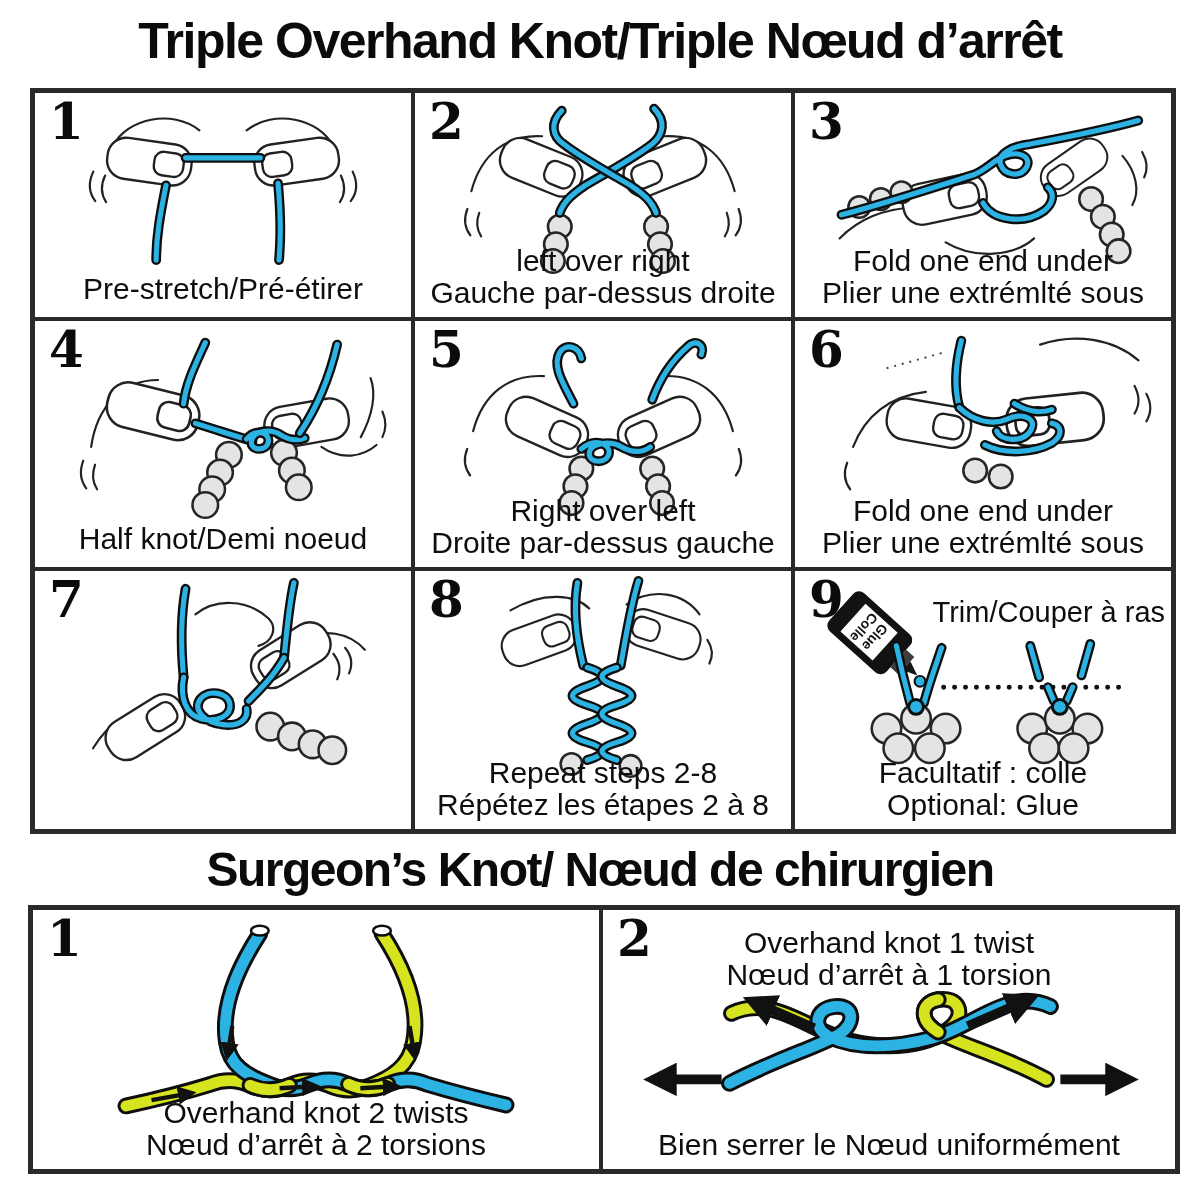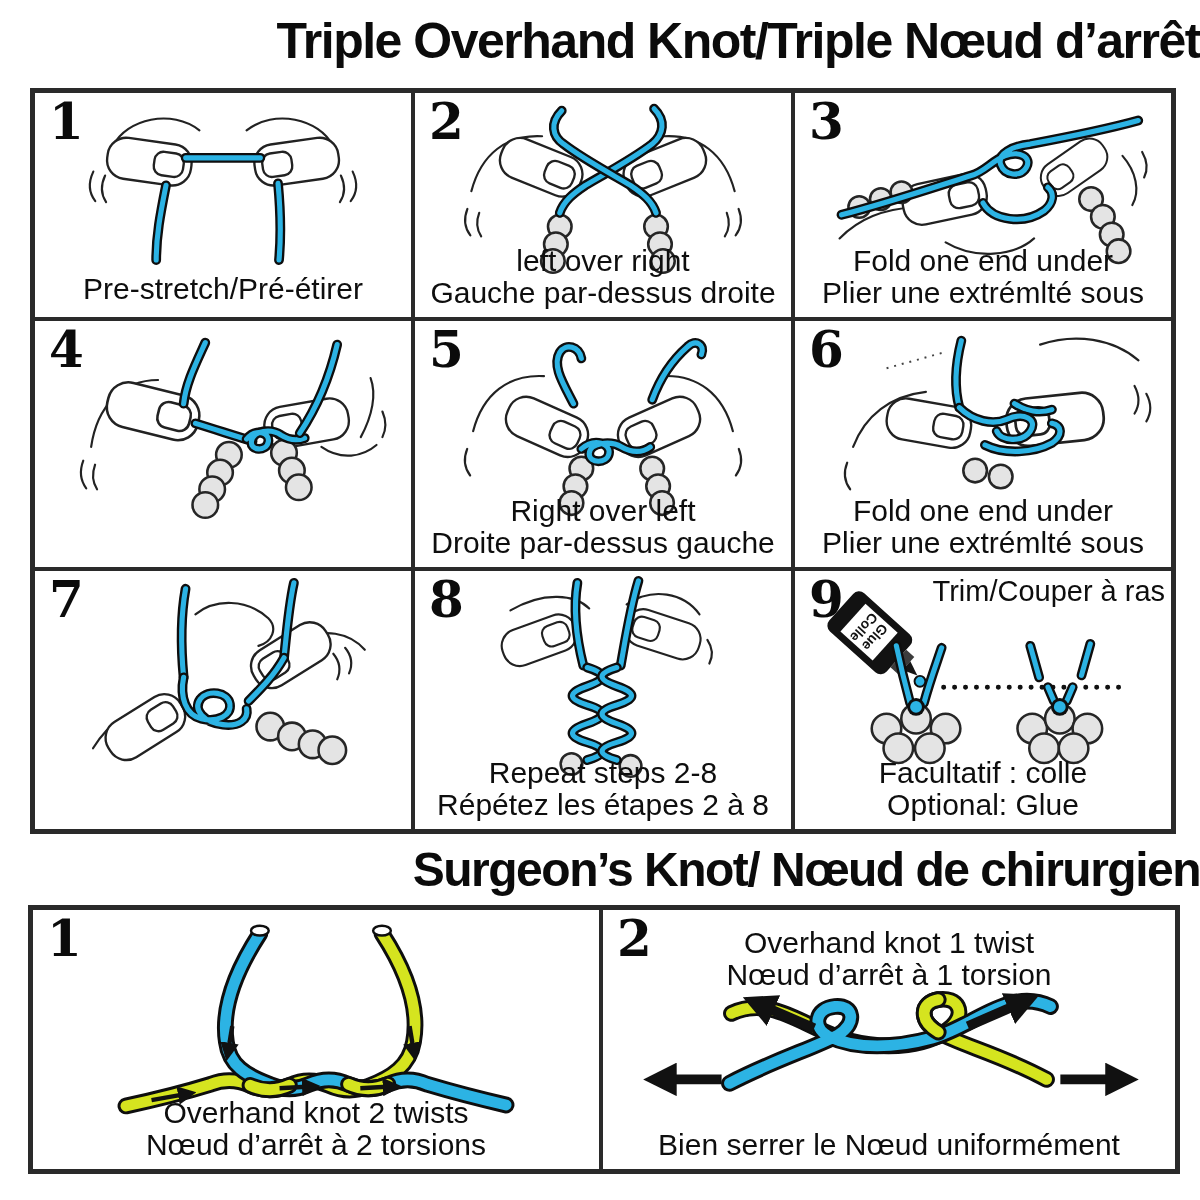--- a/index.html
+++ b/index.html
@@ -1,34 +1,34 @@
 <!DOCTYPE html>
 <html style="--cord-blue: #2CB3E4; --cord-yellow: #D5E41F; --ink: #111111;"><head>
 <meta charset="utf-8">
 <style>
   html,body{margin:0;padding:0;background:#fff;}
   .page{position:relative;width:1200px;height:1200px;background:#fff;overflow:hidden;
         font-family:"Liberation Sans",sans-serif;color:#111;}
-  .title{position:absolute;left:0;width:100%;text-align:right;font-weight:bold;
+  .title{position:absolute;left:0;width:100%;text-align:center;font-weight:bold;
          letter-spacing:-1.5px;color:#0b0b0b;}
   .title1{top:12px;font-size:50px;}
   .title2{top:842px;font-size:48px;}
   .grid9{position:absolute;left:30px;top:88px;width:1140px;height:740px;
          display:grid;grid-template-columns:repeat(3,1fr);grid-template-rows:228px 250px 262px;
          border:3px solid #2a2a2a;box-sizing:content-box;}
   .grid2{position:absolute;left:28px;top:905px;width:1146px;height:263px;
          display:grid;grid-template-columns:570px 576px;border:3px solid #2a2a2a;}
   .cell{position:relative;border:2px solid #2a2a2a;overflow:hidden;background:#fff;}
   .cell svg{position:absolute;left:0;top:0;width:100%;height:100%;}
   .num{position:absolute;top:4px;left:14px;font-family:"DejaVu Serif",serif;
        font-weight:bold;font-size:50px;line-height:1;color:#0b0b0b;z-index:3;}
   .caption{position:absolute;left:0;right:0;bottom:8px;text-align:center;
            font-size:30px;line-height:1.07;color:#0e0e0e;z-index:3;}
   .caption.pad{bottom:12px;}
-  .trim-label{position:absolute;top:4px;left:36%;right:1%;text-align:center;
+  .trim-label{position:absolute;top:25px;left:36%;right:1%;text-align:center;
               font-size:29px;color:#0e0e0e;z-index:3;}
   
   .hand{fill:#fff;stroke:#222;stroke-width:2.4;stroke-linejoin:round;}
   .sk{fill:none;stroke:#222;stroke-width:2.2;stroke-linecap:round;}
   .bead{fill:#e4e4e4;stroke:#262626;stroke-width:2.6;}
   .co{fill:none;stroke:#0e0e0e;stroke-width:10;stroke-linecap:round;}
   .ci{fill:none;stroke:var(--cord-blue,#2CB3E4);stroke-width:5.2;stroke-linecap:round;}
   .cO{fill:none;stroke:#0e0e0e;stroke-width:17;stroke-linecap:round;}
   .cB{fill:none;stroke:var(--cord-blue,#2CB3E4);stroke-width:11;stroke-linecap:round;}
   .cY{fill:none;stroke:var(--cord-yellow,#D5E41F);stroke-width:11;stroke-linecap:round;}
@@ -153,20 +153,23 @@
           <circle class="bead" cx="267" cy="169" r="13"></circle>
         <path class="co" d="M172,22 C162,44 152,64 150,84"></path>
           <path class="ci" d="M172,22 C162,44 152,64 150,84"></path>
         <path class="co" d="M162,104 C188,112 206,118 220,122"></path>
           <path class="ci" d="M162,104 C188,112 206,118 220,122"></path>
         <path class="co" d="M214,120 c9,-11 24,-7 22,3 c-2,10 -19,9 -17,-1 c2,-11 20,-13 30,-6 c8,5 16,6 24,3"></path>
         <path class="ci" d="M214,120 c9,-11 24,-7 22,3 c-2,10 -19,9 -17,-1 c2,-11 20,-13 30,-6 c8,5 16,6 24,3"></path>
         <path class="co" d="M268,114 C288,84 300,50 306,24"></path>
           <path class="ci" d="M268,114 C288,84 300,50 306,24"></path>
       </svg>
+      <div class="caption pad">
+        <div>Half knot/Demi noeud</div>
+      </div>
     </div>
 
     <div class="cell">
       <div class="num">5</div>
       <svg viewBox="0 0 380 250">
         <path class="sk" d="M58,112 C68,74 94,54 130,56"></path>
         <path class="sk" d="M322,112 C312,74 286,54 250,56"></path>
         <path class="sk" d="M52,130 q-6,15 3,27"></path>
           <path class="sk" d="M328,130 q6,15 -3,27"></path>
         <use href="#thumb" transform="translate(134,108) rotate(24)"></use>

